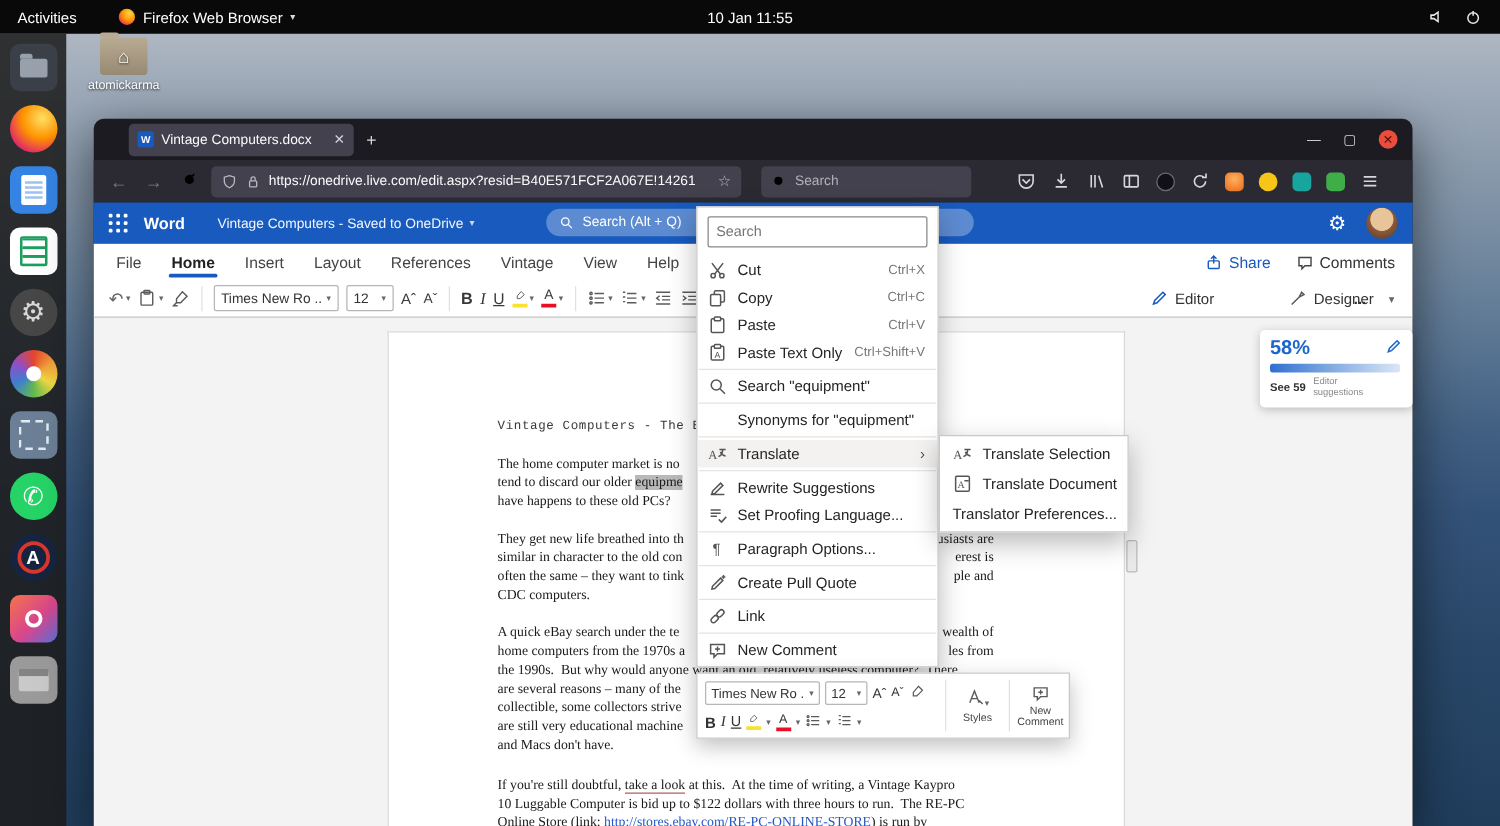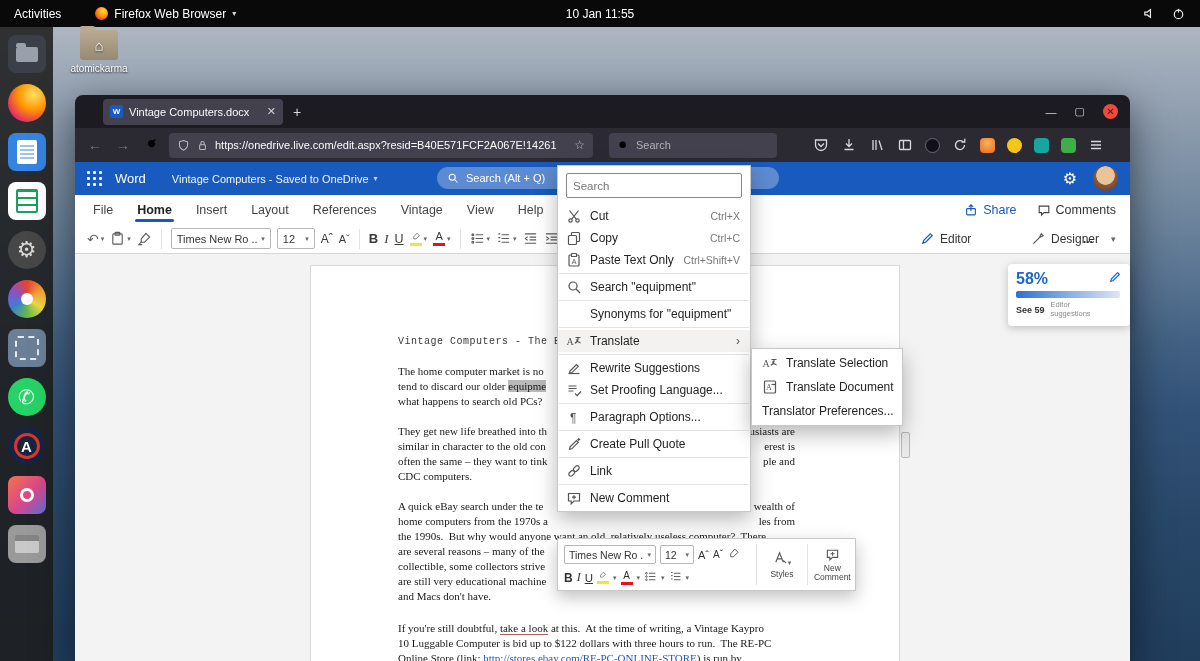--- a/index.html
+++ b/index.html
@@ -63,21 +63,21 @@
 .chip{width:15px;height:15px;border-radius:4px}
 .chip.or{background:radial-gradient(circle at 50% 35%,#ffb25c,#e8681c)}
 .chip.ye{background:#f5c518;border-radius:50%}
 .chip.te{background:#18a5a0}
 .chip.gr{background:#3fae49}
 .darkcircle{width:15px;height:15px;border-radius:50%;background:#11101a;border:1.5px solid #6a6a75}
 
 .wheader{height:33px;background:#185abd;display:flex;align-items:center;color:#fff;position:relative}
 .waffle{margin-left:12px;display:grid;grid-template-columns:repeat(3,4px);grid-template-rows:repeat(3,4px);gap:2px}
 .waffle i{width:3px;height:3px;background:#fff;border-radius:1px}
-.wname{font-size:13px;font-weight:normal;margin-left:12px}
+.wname{font-size:13px;font-weight:bold;margin-left:12px}
 .wdoc{font-size:11px;margin-left:26px;opacity:.95;display:flex;align-items:center;gap:5px}
 .wsearch{position:absolute;left:362px;top:5px;width:342px;height:22px;border-radius:11px;background:rgba(255,255,255,.3);display:flex;align-items:center;gap:7px;padding:0 10px;font-size:11px;color:#fff}
 .wsearch svg{width:12px;height:12px;stroke:#fff;fill:none;stroke-width:1.4}
 .whr{margin-left:auto;display:flex;align-items:center;gap:16px;margin-right:12px}
 .gear{font-size:16px}
 .avatar{width:25px;height:25px;border-radius:50%;background:radial-gradient(circle at 50% 38%,#e8c49a 45%,#8a5a3a 48%,#5a3a28)}
 
 .mbar{height:29px;background:#fff;display:flex;align-items:center;font-size:12.5px;color:#444;gap:24px;padding-left:18px;position:relative}
 .mi-tab{position:relative;height:29px;display:flex;align-items:center}
 .mi-tab.active{color:#222;font-weight:bold}
@@ -483,21 +483,21 @@
   </div>
 
   <div class="dhead">Vintage Computers - The Bea</div>
 
   <div class="dl" style="top:270px">
       <span class="dll">The home computer market is no</span>
       <span class="dlr"></span>
     </div>
   <div class="dl" style="top:285px"><span class="dlf">tend to discard our older </span><span class="dlf sel">equipme</span></div>
   <div class="dl" style="top:300px">
-      <span class="dll">what happens to search old PCs?</span>
+      <span class="dll">have happens to these old PCs?</span>
       <span class="dlr"></span>
     </div>
 
   <div class="dl" style="top:330px">
       <span class="dll">They get new life breathed into th</span>
       <span class="dlr">usiasts are</span>
     </div>
   <div class="dl" style="top:345px">
       <span class="dll">similar in character to the old con</span>
       <span class="dlr">erest is</span>
@@ -566,20 +566,28 @@
       <span class="cml">Cut</span>
         <span class="cms">Ctrl+X</span>
     </div>
     <div class="cmi">
       <span class="mic"><svg viewBox="0 0 16 16">
             <rect x="5.5" y="2.5" width="8" height="9" rx="1"></rect>
             <rect x="2.5" y="5.5" width="8" height="9" rx="1" fill="#fff"></rect>
           </svg></span>
       <span class="cml">Copy</span>
         <span class="cms">Ctrl+C</span>
+    </div>
+    <div class="cmi">
+      <span class="mic"><svg viewBox="0 0 16 16">
+            <rect x="3" y="3" width="10" height="11" rx="1"></rect>
+            <rect x="5.5" y="1.5" width="5" height="3" rx="0.6" fill="#fff"></rect>
+          </svg></span>
+      <span class="cml">Paste</span>
+        <span class="cms">Ctrl+V</span>
     </div>
     <div class="cmi">
       <span class="mic"><svg viewBox="0 0 16 16">
             <rect x="3" y="3" width="10" height="11" rx="1"></rect>
             <rect x="5.5" y="1.5" width="5" height="3" rx="0.6" fill="#fff"></rect>
             <text x="5.7" y="12" font-size="7" stroke="none" fill="#555">A</text>
           </svg></span>
       <span class="cml">Paste Text Only</span>
         <span class="cms">Ctrl+Shift+V</span>
     </div>

